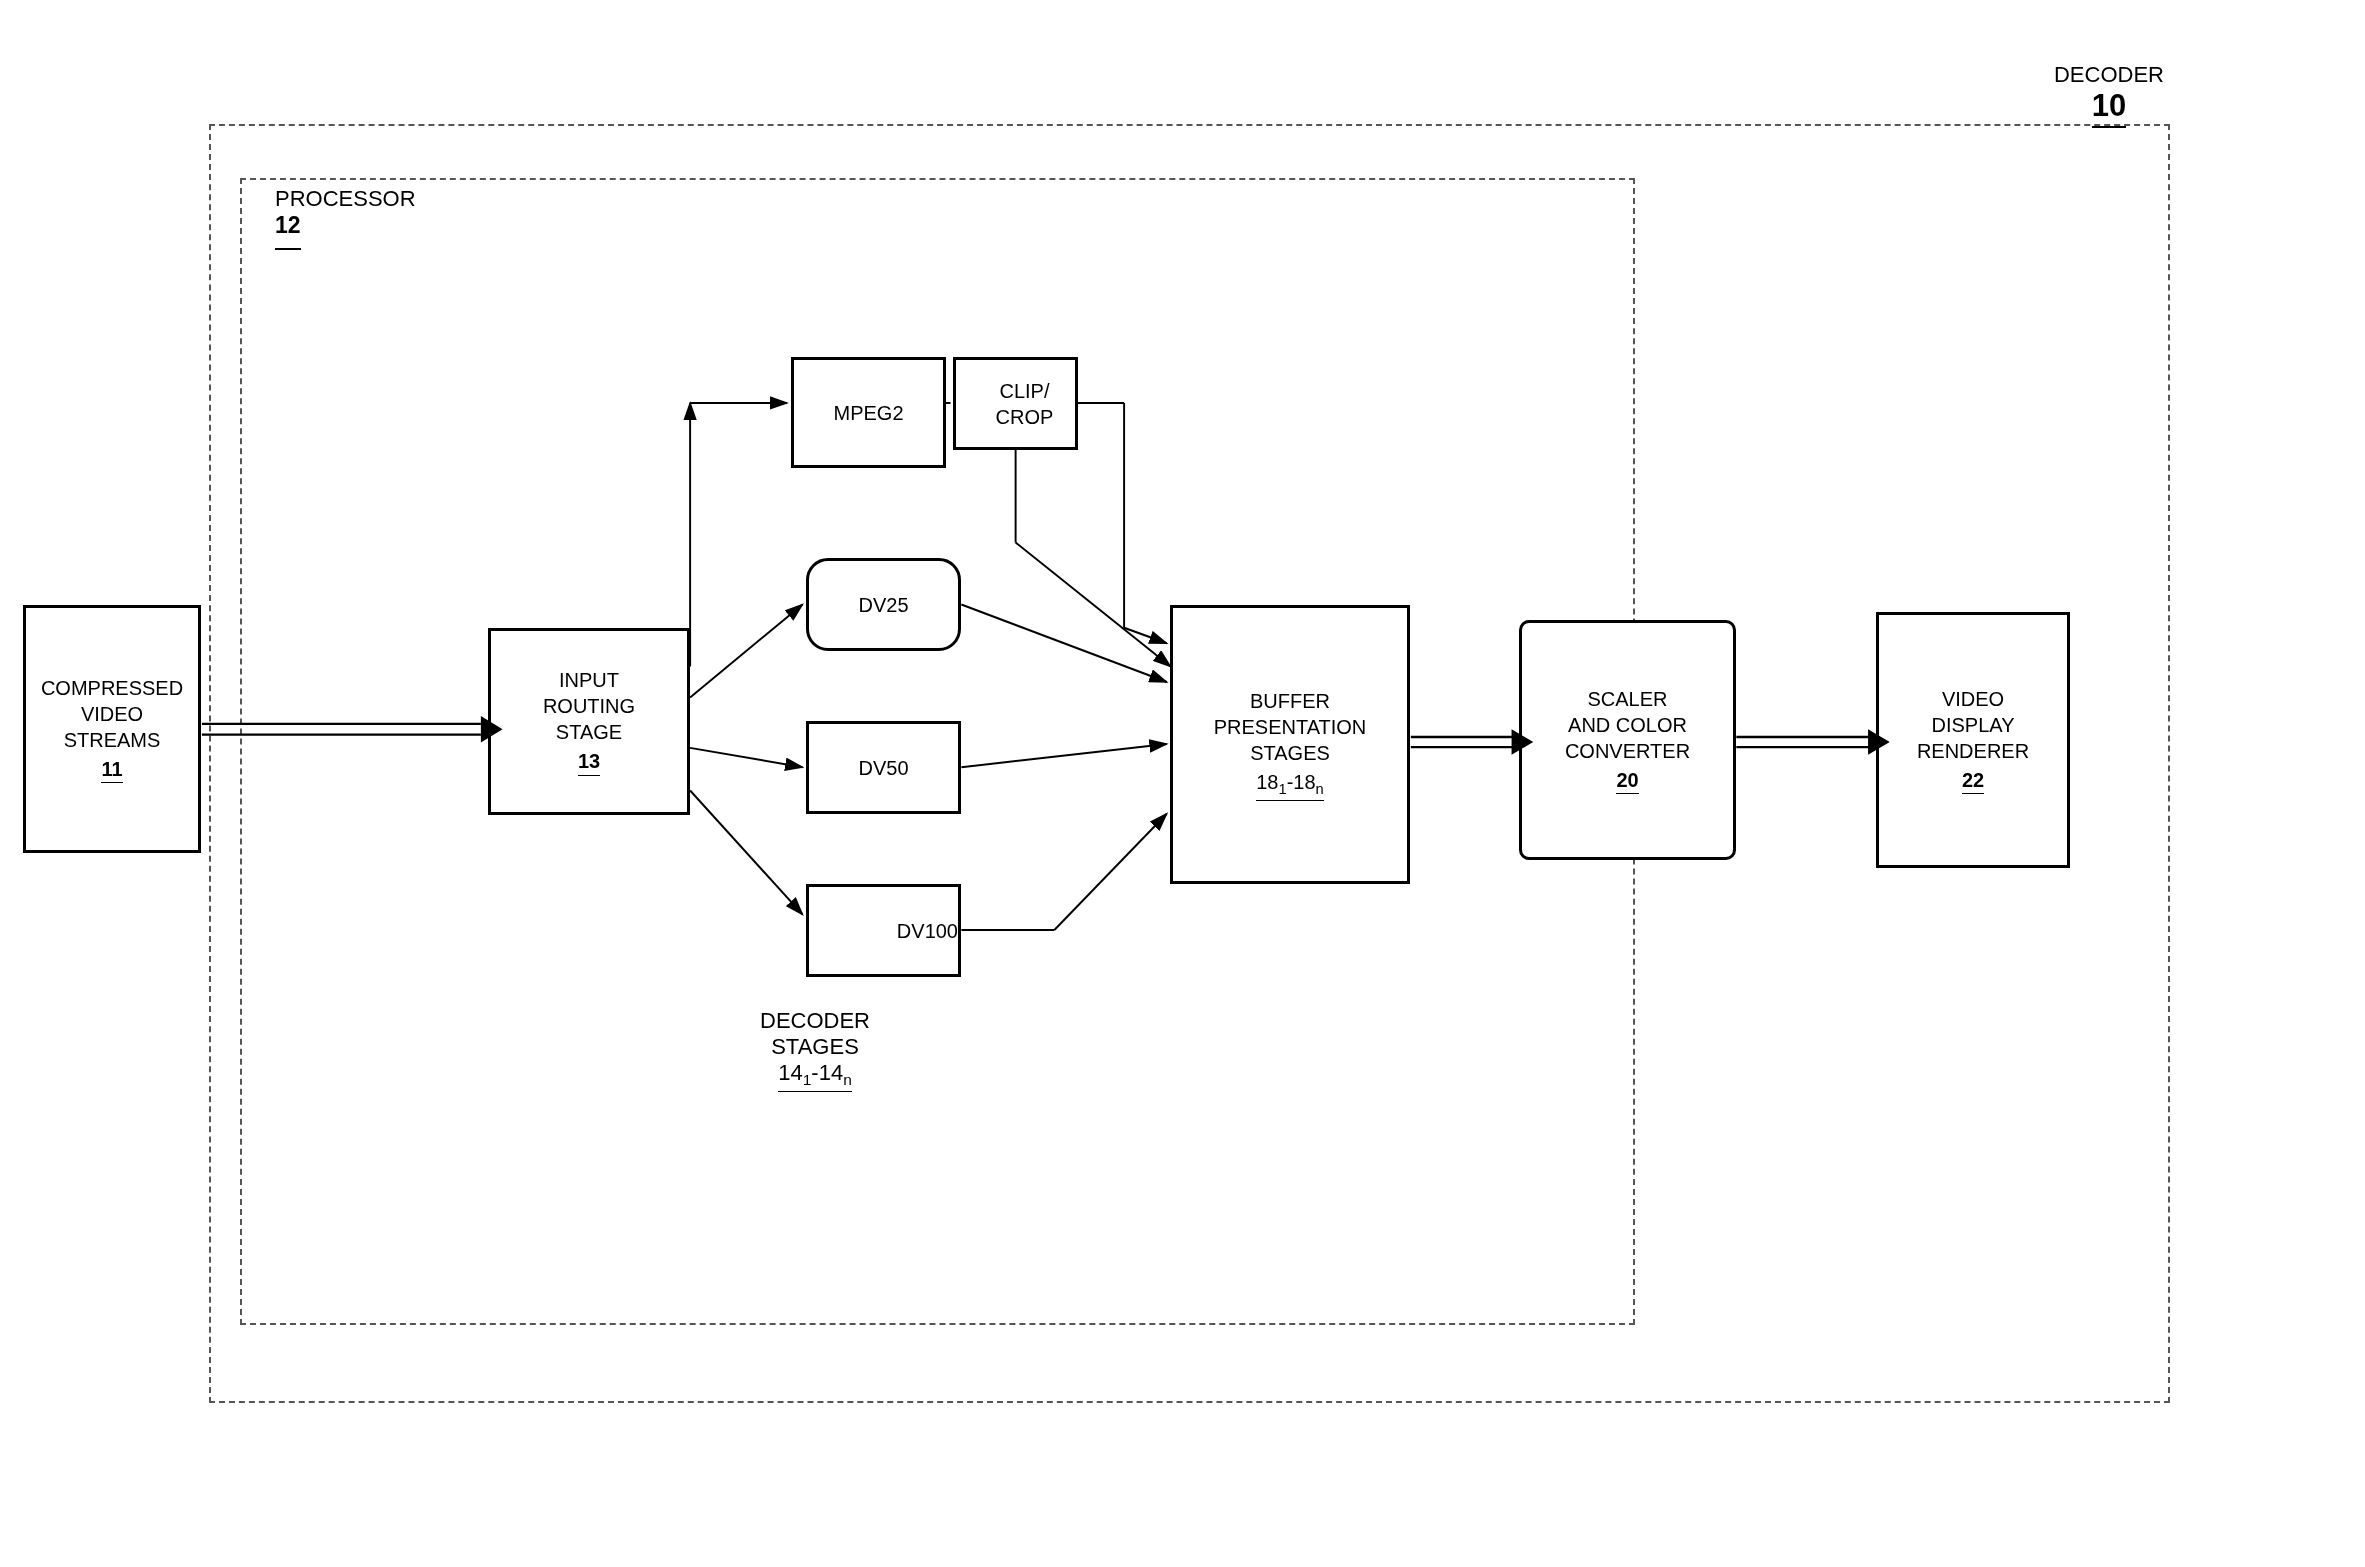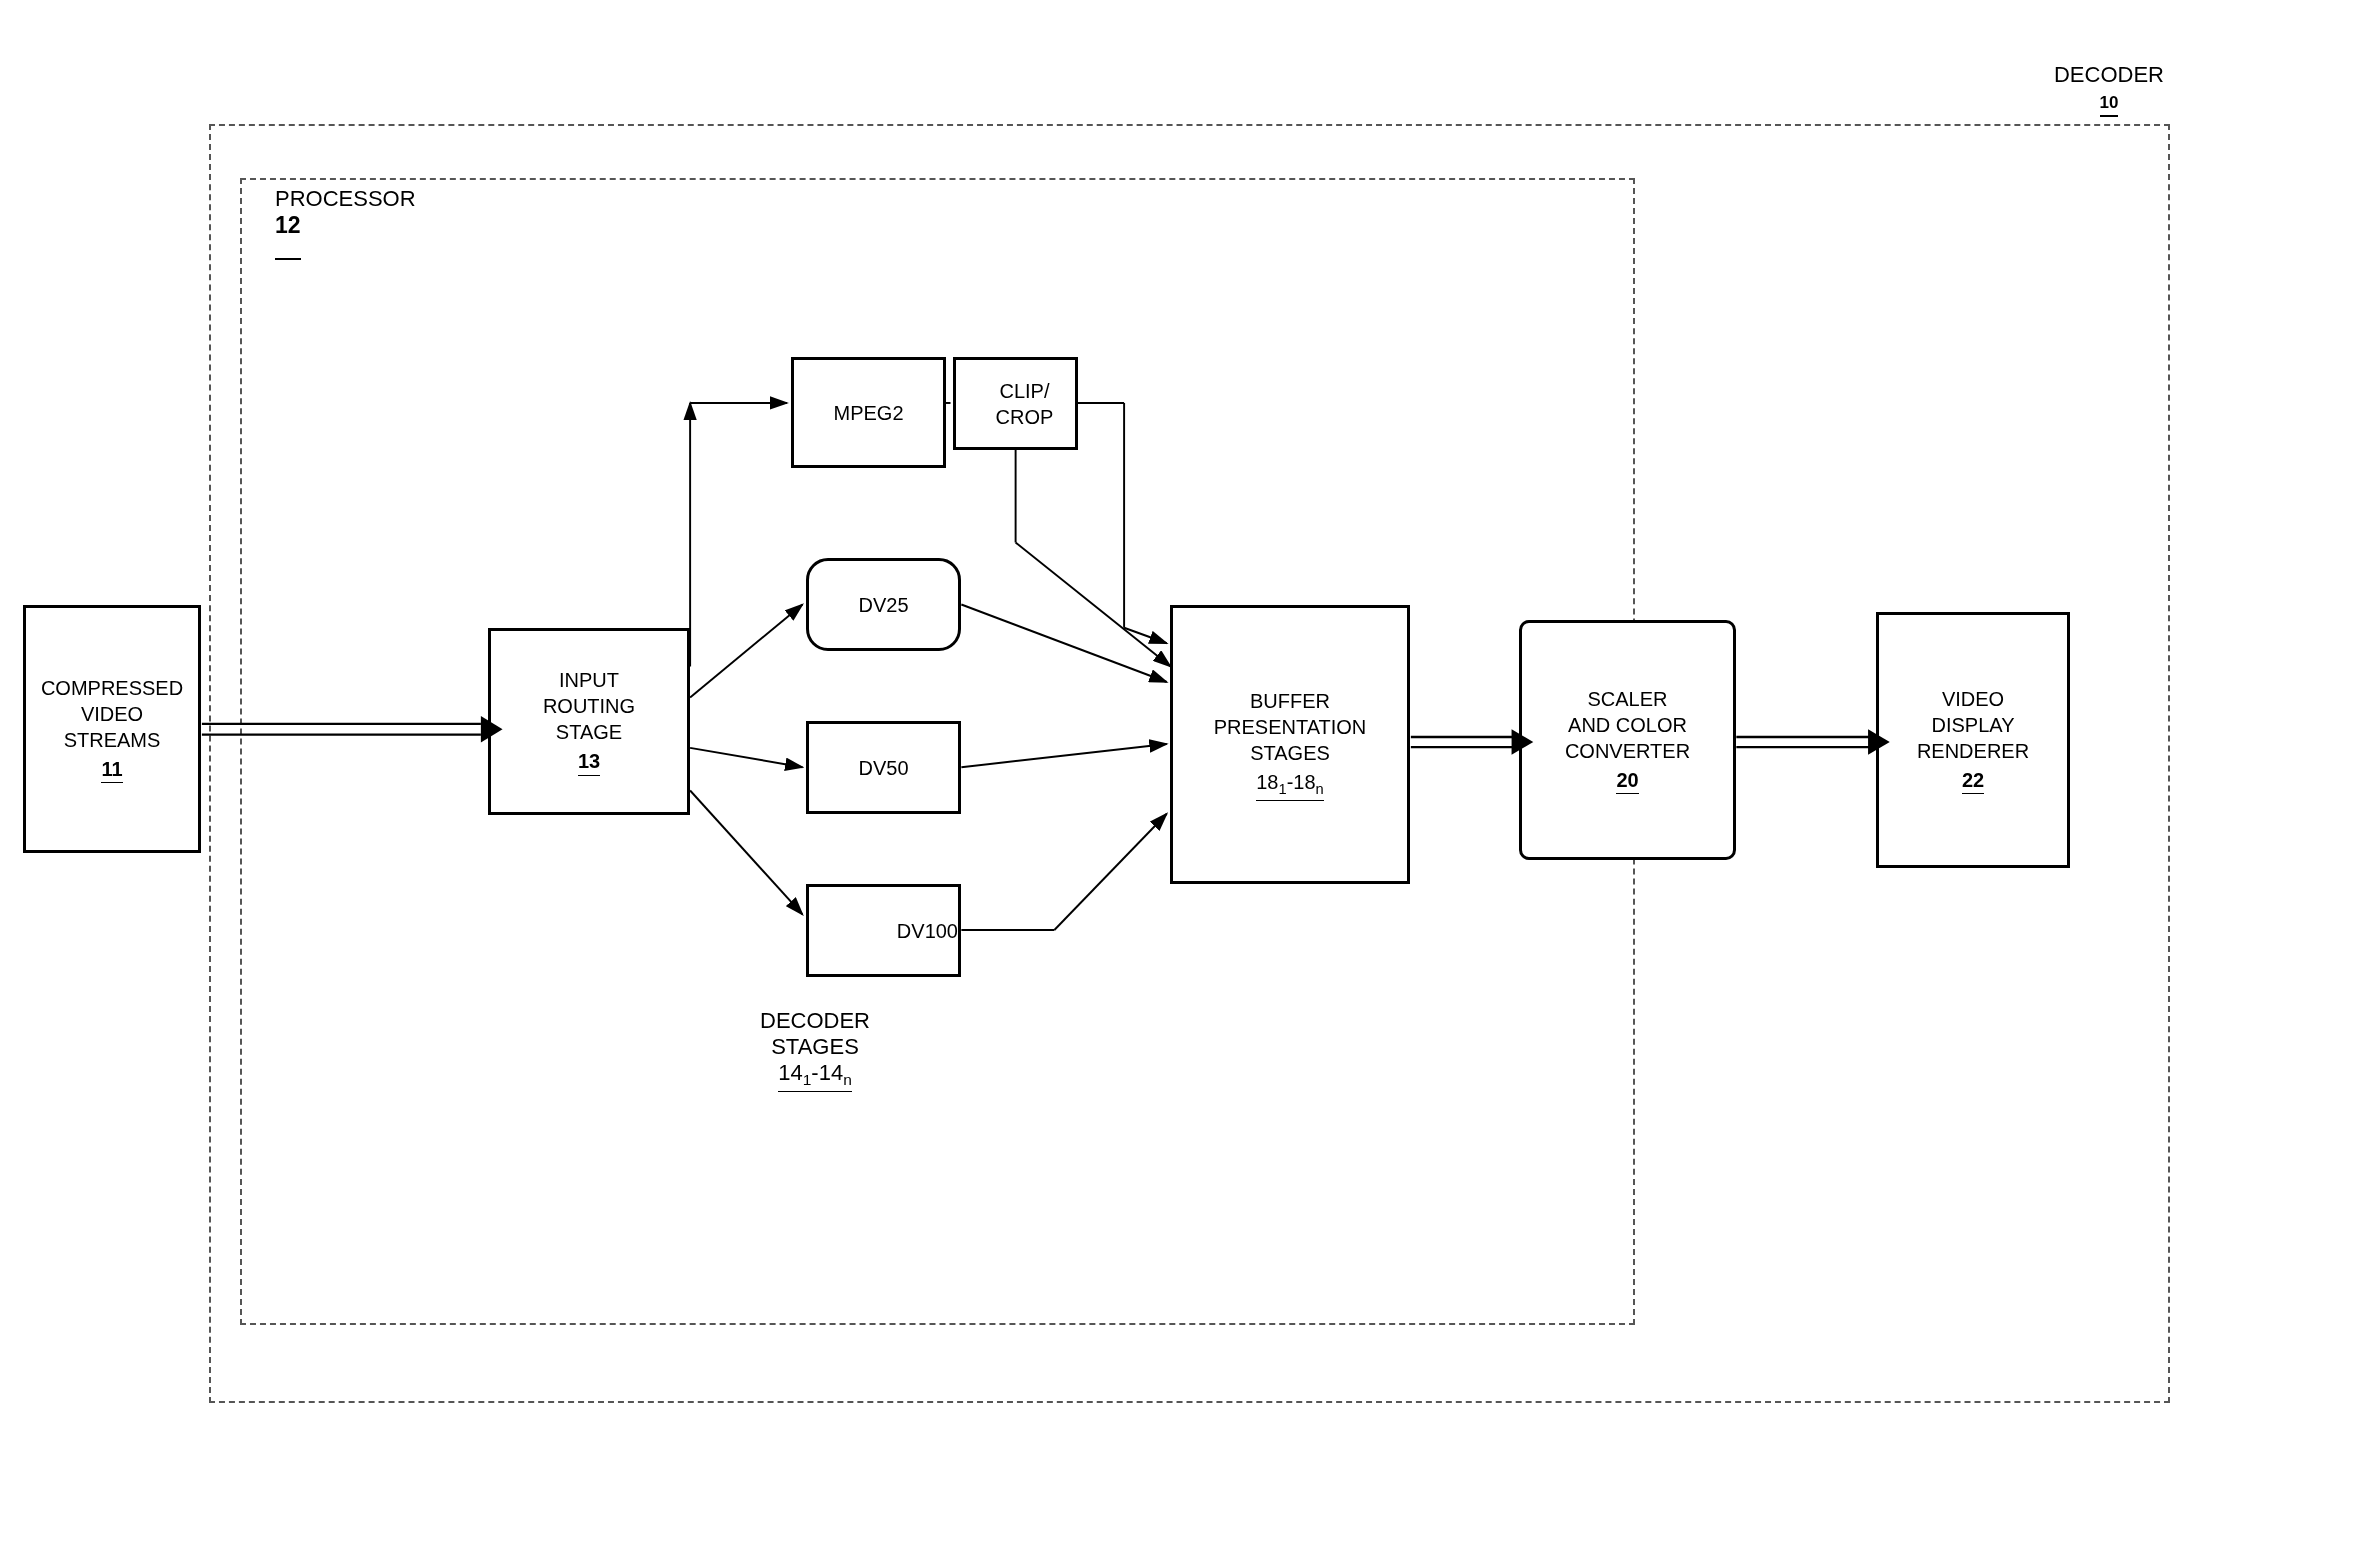--- a/index.html
+++ b/index.html
@@ -25,21 +25,21 @@
       top: 62px;
       right: 202px;
       text-align: center;
       font-size: 22px;
       font-weight: normal;
     }
     .decoder-label .underline {
       display: inline-block;
       border-bottom: 2.3px solid #000;
       padding-bottom: 1.6px;
-      font-size: 17px;
+      font-size: 31px;
       font-weight: bold;
     }
 
     
     .outer-dashed-box {
       position: absolute;
       top: 124px;
       left: 209px;
       width: 1961px;
       height: 1279px;
@@ -59,21 +59,21 @@
     .processor-label {
       position: absolute;
       top: 186px;
       left: 275px;
       font-size: 22px;
       font-weight: normal;
     }
     .processor-label .underline {
       display: inline-block;
       border-bottom: 2.3px solid #000;
-      padding-bottom: 19px;
+      padding-bottom: 9px;
       font-size: 23px;
       font-weight: bold;
     }
 
     
     .block {
       position: absolute;
       border: 2.3px solid #000;
       background: #fff;
       display: flex;

